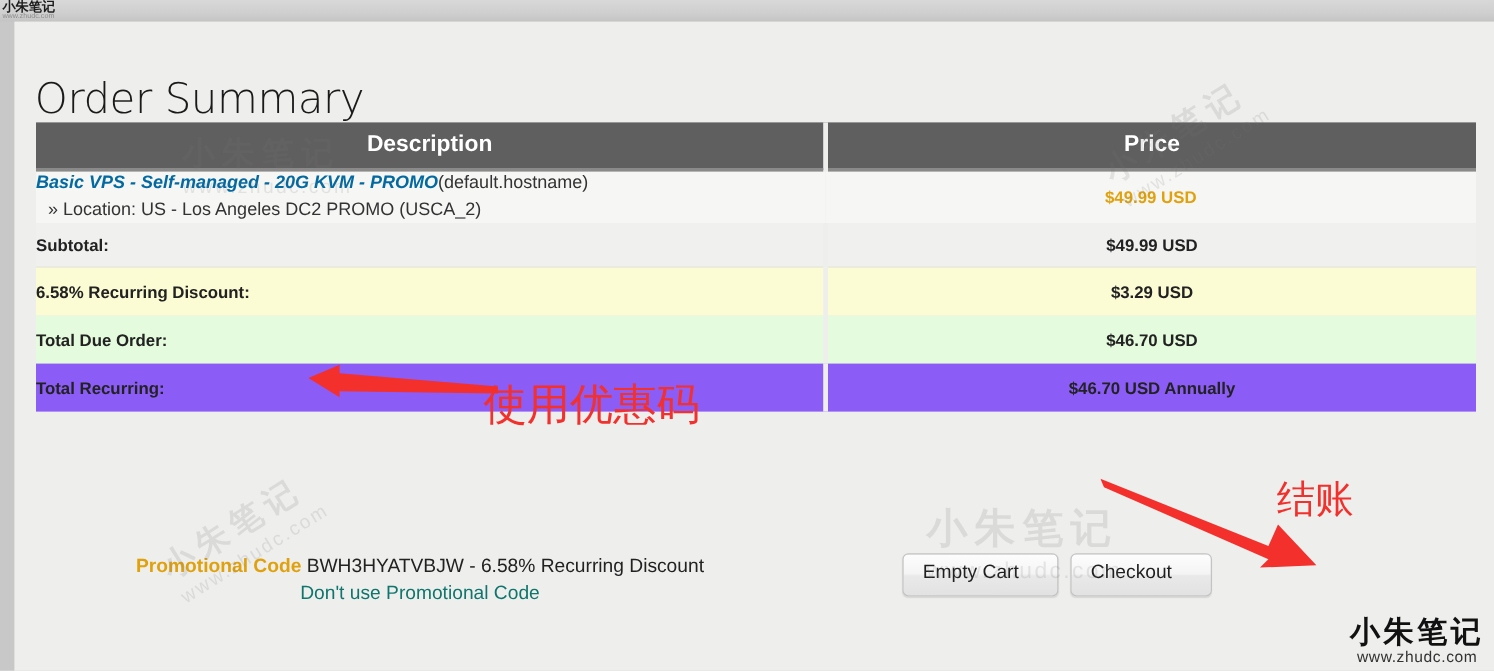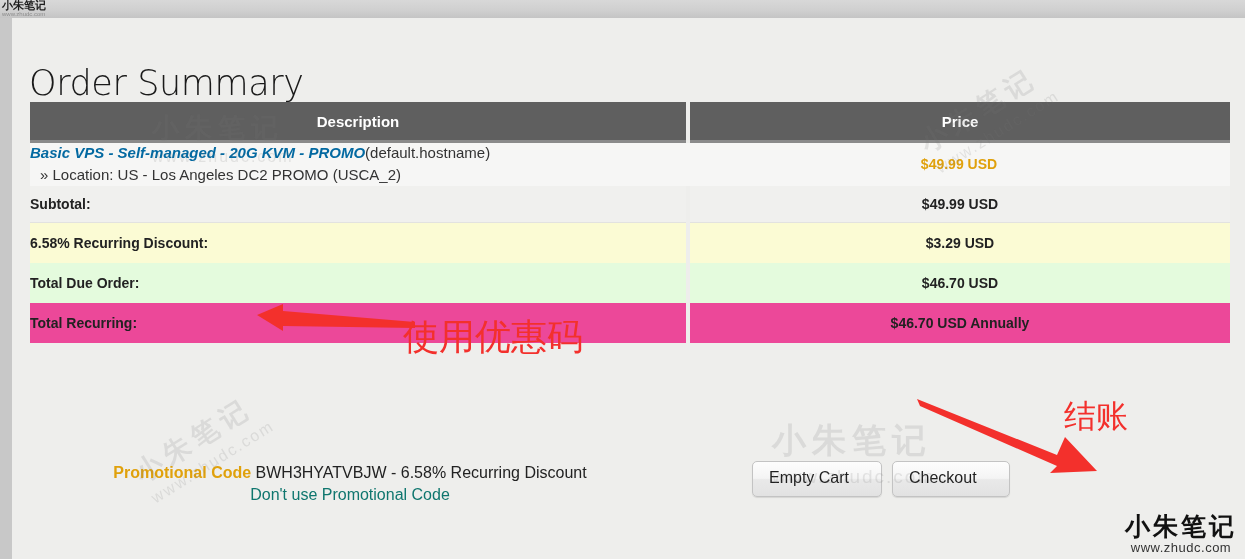--- a/index.html
+++ b/index.html
@@ -88,21 +88,21 @@
     width: 1200px;
     border-collapse: collapse;
     table-layout: fixed;
   }
   #cart-table col.c-desc { width: 658px; }
   #cart-table col.c-price { width: 542px; }
 
   #cart-table thead th {
     background: #5f5f5f;
     color: #ffffff;
-    font-size: 15px;
+    font-size: 19px;
     font-weight: bold;
     text-align: center;
     height: 38px;
     padding: 0;
     border-bottom: 3px solid #8a8a8a;
     font-family: "Liberation Sans", sans-serif;
   }
   #cart-table thead th.th-desc { border-right: 4px solid #eeeeec; }
 
   #cart-table td {
@@ -158,21 +158,21 @@
   .lnk-edit { color: #9aa33a; font-size: 12px; text-decoration: none; }
   .lnk-remove { color: #c32b3a; font-size: 12px; text-decoration: none; margin-left: 2px; }
 
   tr.row-subtotal td {
     background: #f0f0ee;
     height: 36px;
     border-bottom: 1px solid #e2e2e0;
   }
   tr.row-discount td { background: #fbfbd4; height: 40px; }
   tr.row-duetoday td { background: #e4fbdd; height: 40px; }
-  tr.row-recurring td { background: #ec4899; height: 40px; }
+  tr.row-recurring td { background: #8b5cf6; height: 40px; }
 
   td.lbl {
     font-weight: bold;
     font-size: 14px;
     color: #222;
     padding-left: 22px;
   }
   td.val {
     text-align: center;
     font-weight: bold;

